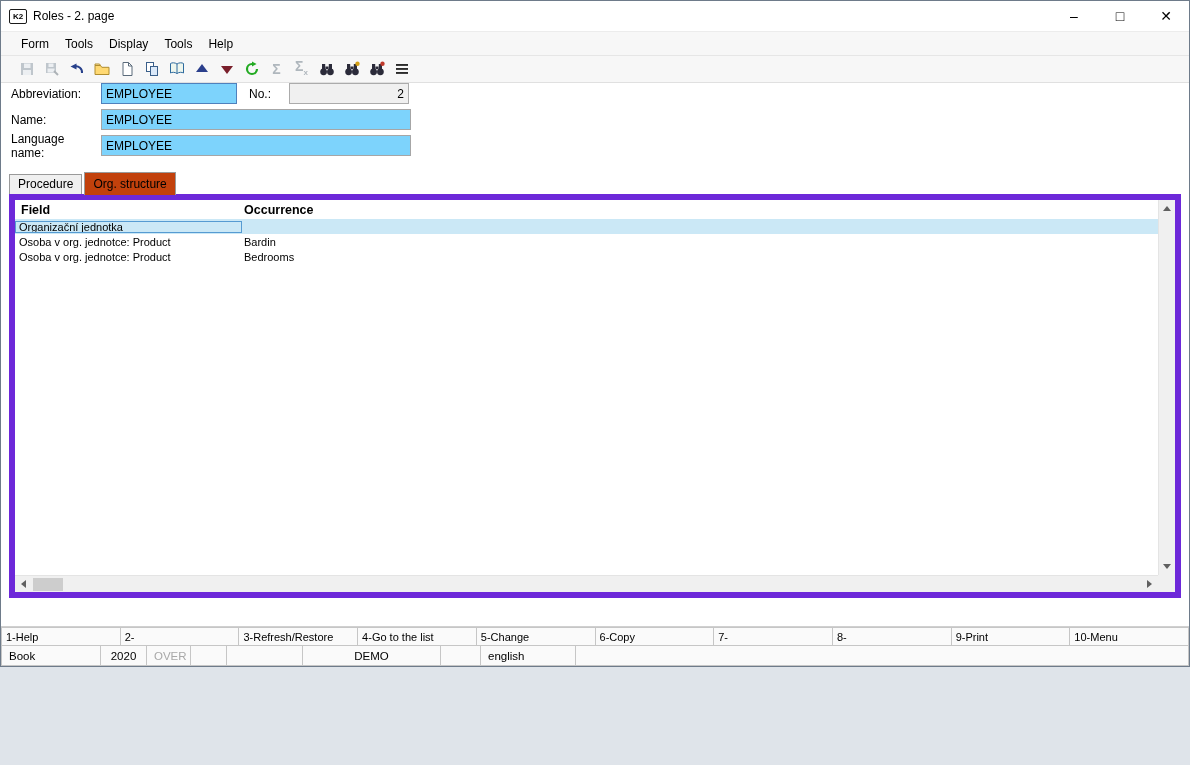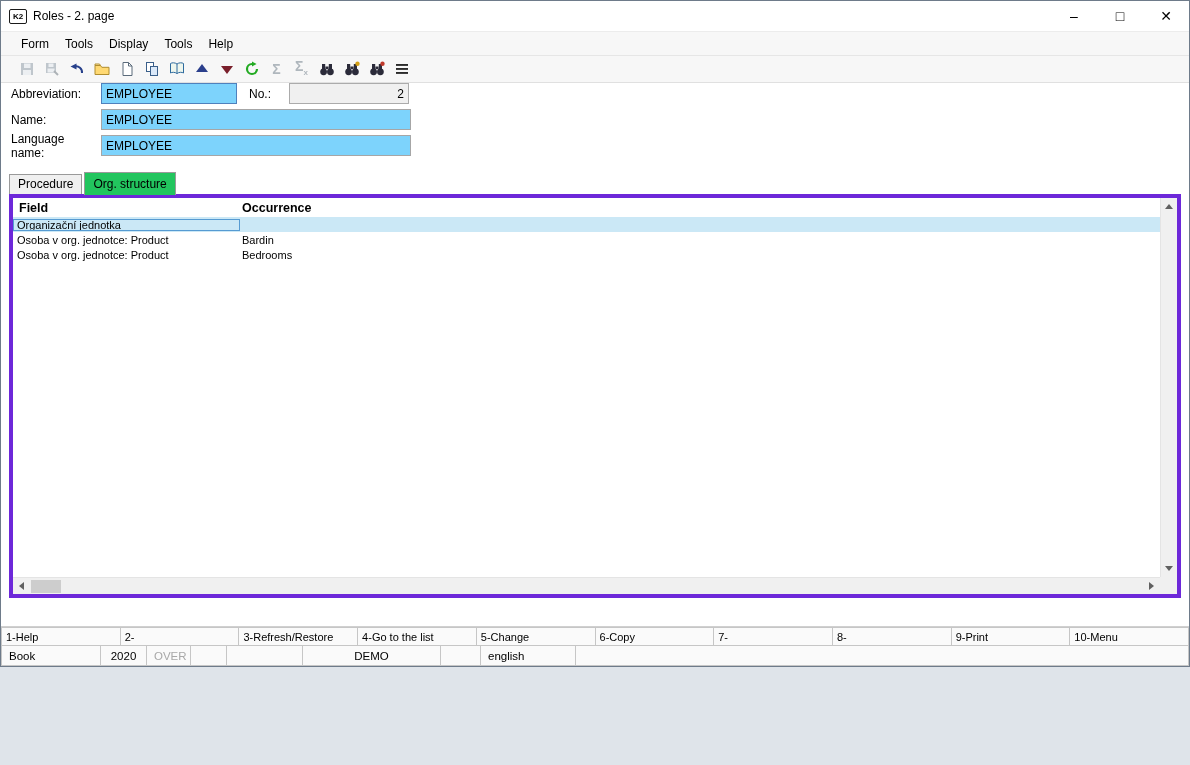--- a/index.html
+++ b/index.html
@@ -52,24 +52,24 @@
   .finput { height:21px; border:1px solid #a6a6a6; background:#7dd3fc; font:inherit; font-size:12px; padding:0 4px; }
   .in-abbr { width:136px; border-color:#4f81bd; }
   .lbl-no { width:50px; margin-left:2px; }
   .in-no { width:120px; background:#f0f0f0; border-color:#ababab; text-align:right; }
   .in-wide { width:310px; }
 
   
   .detailtabs { height:23px; flex:0 0 auto; display:flex; align-items:flex-end; padding-left:8px; background:#fff; }
   .dtab { height:20px; line-height:19px; padding:0 8px; border:1px solid #9a9a9a; border-bottom:none;
           background:#f0f0f0; margin-right:2px; position:relative; }
-  .dtab.active { background:#22c55e; height:23px; line-height:22px; margin-bottom:-1px; z-index:3;margin-top:15px; }
-
-  
-  .gridpanel { flex:1 1 auto; margin:0 8px 28px 8px; border:4px solid #6d28d9; position:relative;
+  .dtab.active { background:#c2410c; height:23px; line-height:22px; margin-bottom:-1px; z-index:3;margin-top:15px; }
+
+  
+  .gridpanel { flex:1 1 auto; margin:0 8px 28px 8px; border:6px solid #6d28d9; position:relative;
                background:#fff; overflow:hidden; z-index:1; }
   .grid-inner { position:absolute; top:0; left:0; right:17px; bottom:17px; overflow:hidden; }
   .gheader { display:flex; height:19px; align-items:center; font-weight:bold; font-size:12.5px; }
   .gh-field { width:227px; padding-left:6px; }
   .gh-occ { flex:1; padding-left:2px; }
   .grow { display:flex; height:15px; align-items:center; font-size:11px; }
   .gc-field { width:227px; padding-left:4px; white-space:nowrap; overflow:hidden; }
   .gc-occ { flex:1; padding-left:2px; white-space:nowrap; overflow:hidden; }
   .grow.selected { background:#cbe8f6; }
   .grow.selected .gc-field { outline:1px solid #569bd2; outline-offset:-1px; }

